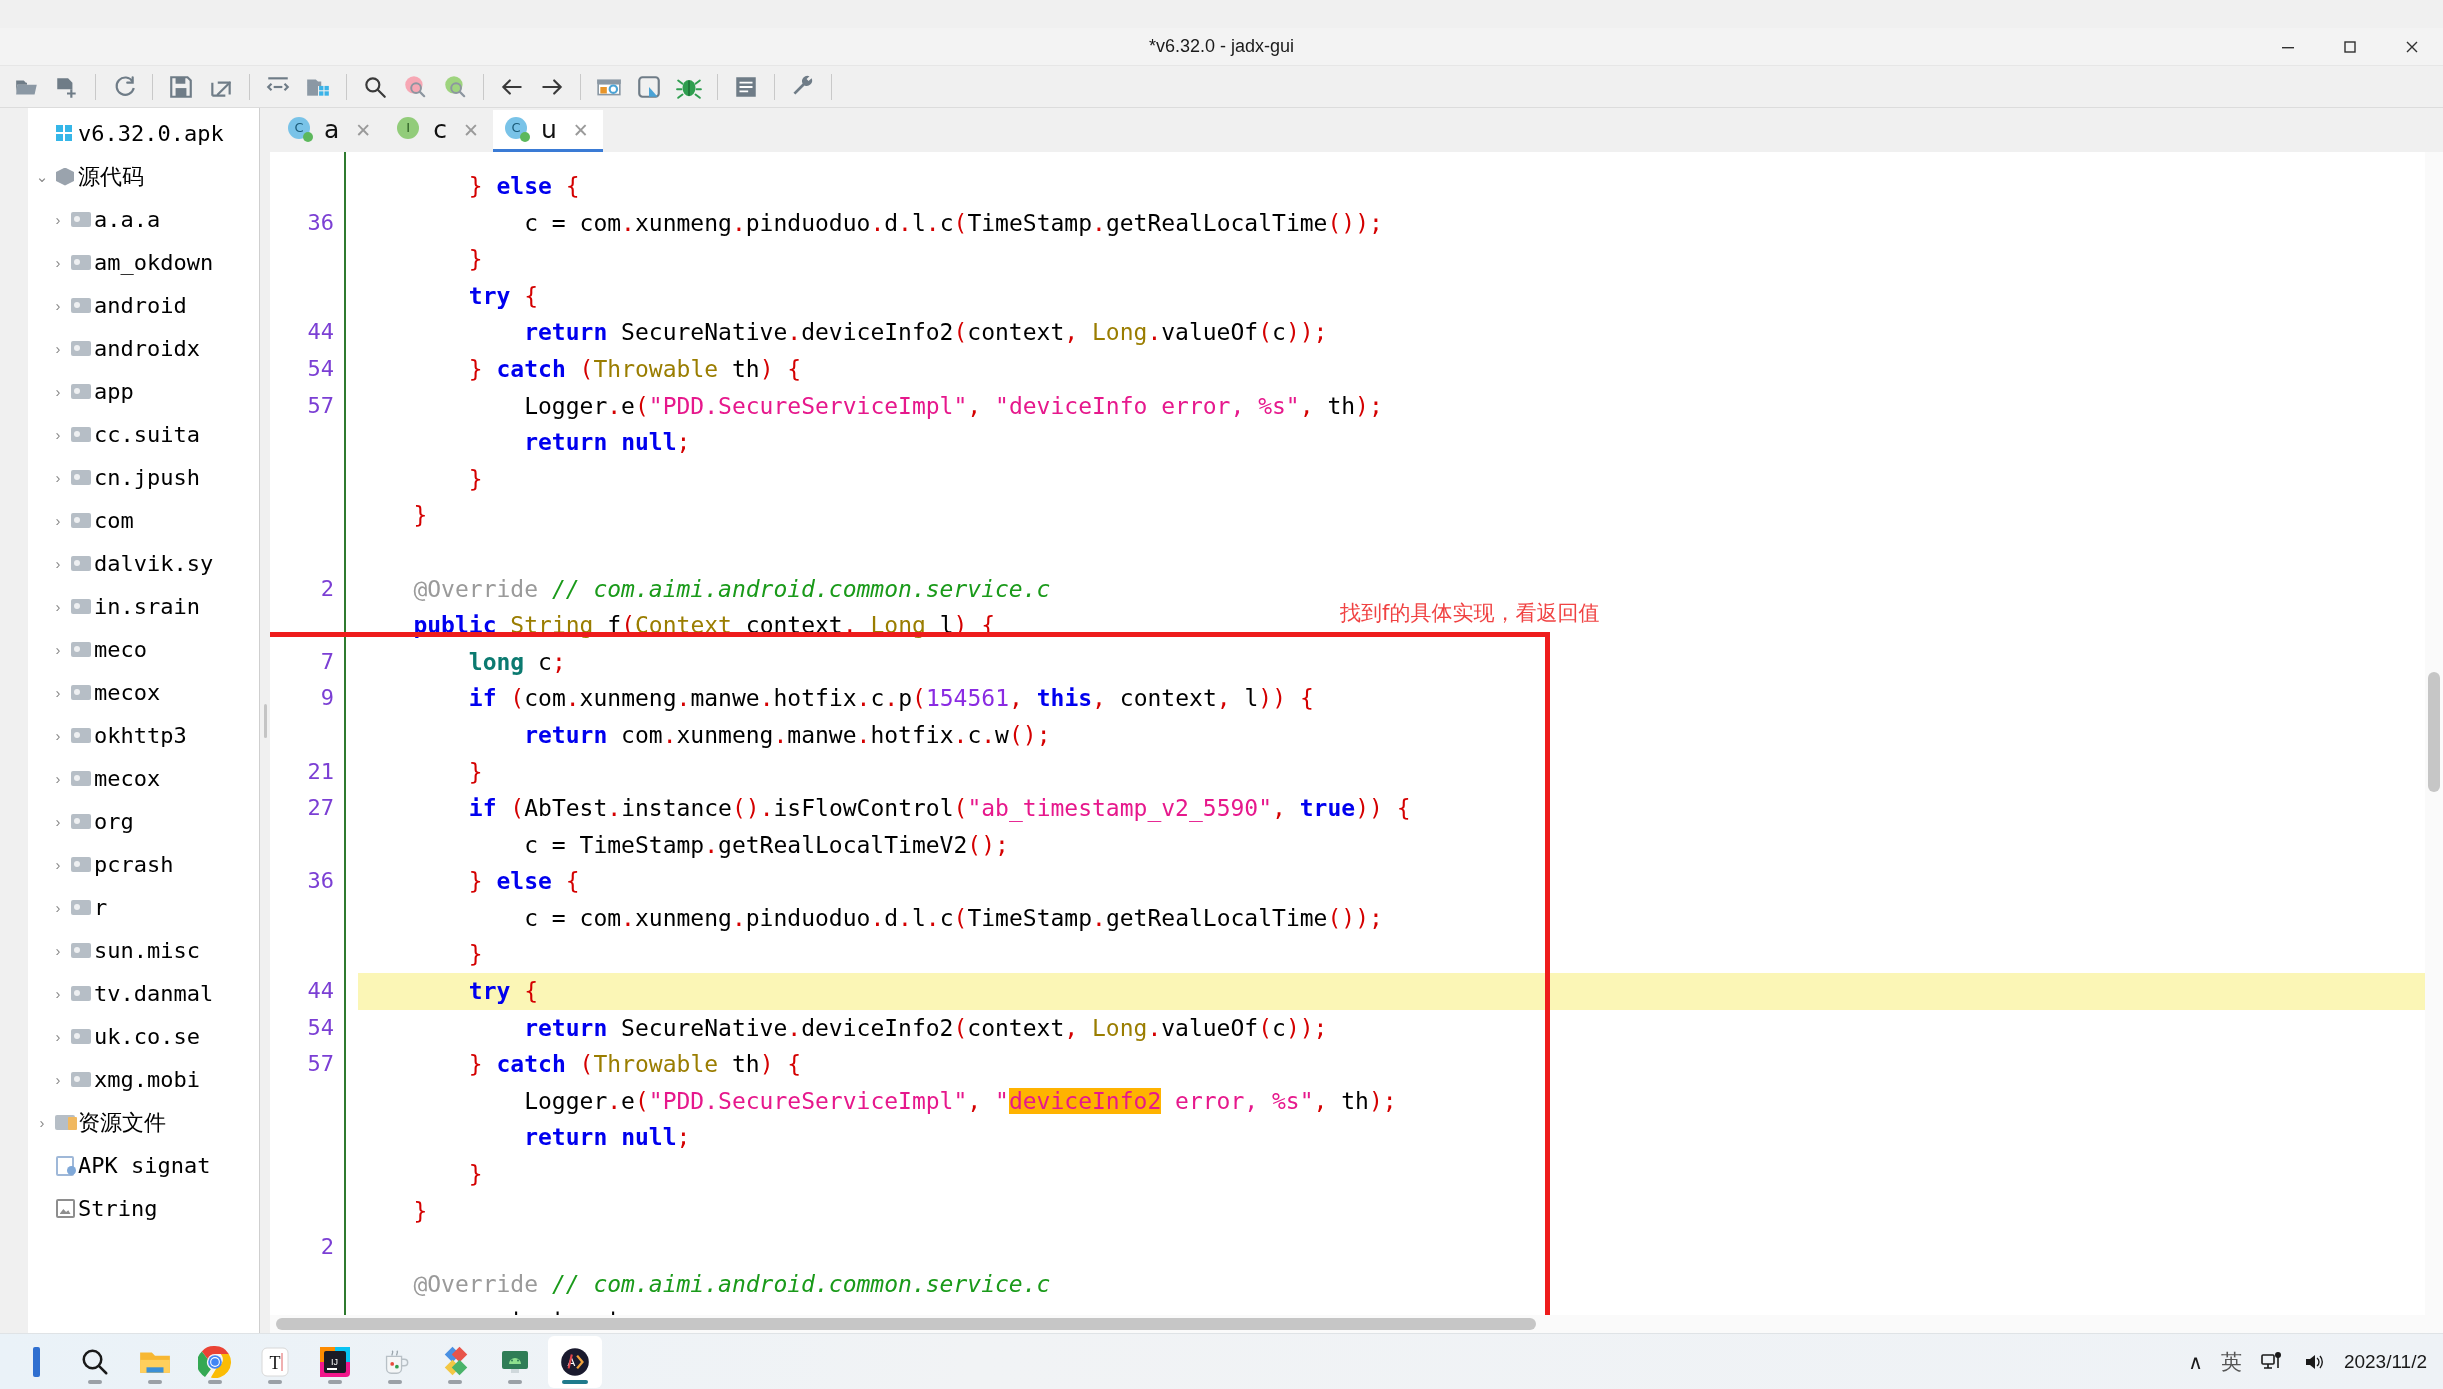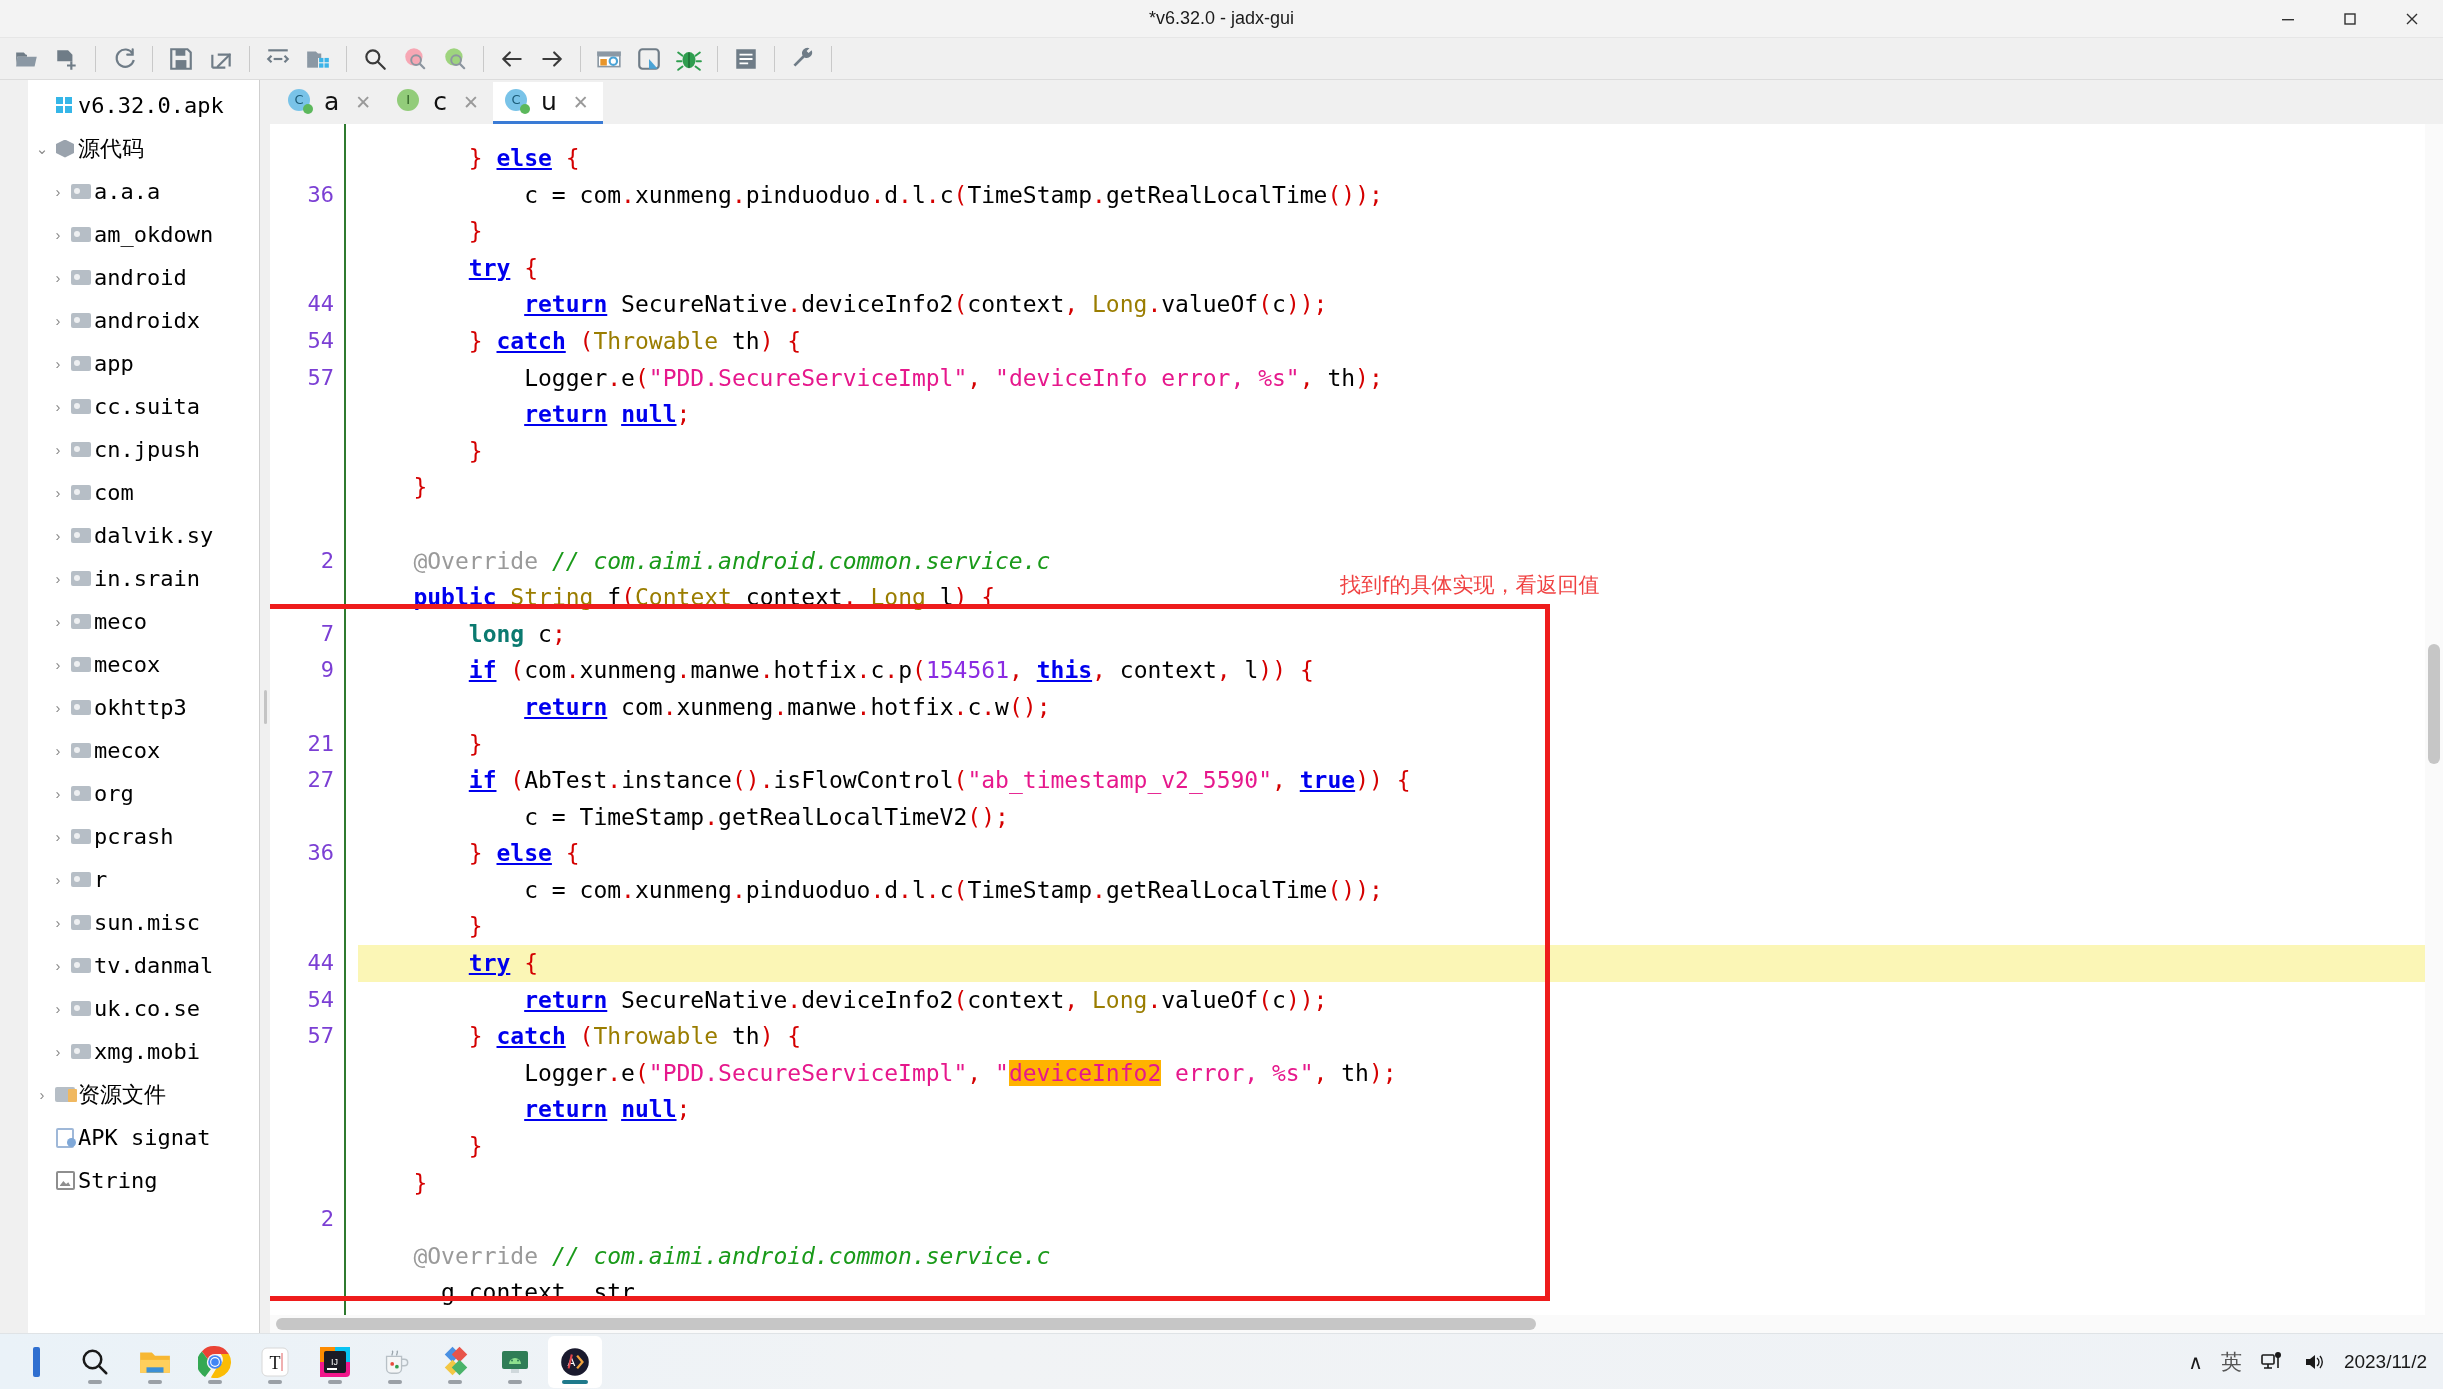--- a/index.html
+++ b/index.html
@@ -17,20 +17,21 @@
     background: #f0f0f0;
   }
 
   
   .titlebar {
     height: 38px; flex: 0 0 38px;
     background: #f3f3f3;
     display: flex; align-items: center;
     position: relative;
     border-bottom: 1px solid #e6e6e6;
+    margin-top: 28px;
   }
   .titlebar .title-text {
     position: absolute; left: 0; right: 0;
     text-align: center;
     font-size: 18px; color: #1a1a1a;
     font-family: "Liberation Sans", sans-serif;
   }
   .win-controls { position: absolute; right: 0; top: 0; display: flex; height: 38px; }
   .win-btn {
     width: 62px; height: 38px;
@@ -208,21 +209,21 @@
     font-family: "DejaVu Sans Mono", monospace;
     font-size: 23px;
     white-space: pre;
     color: #000;
     overflow: hidden;
   }
   .code .line { height: 36.6px; line-height: 36.6px; }
   .code .line.hl { background: #fbf6b6; }
 
   
-  .kw  { color: #0000ee; font-weight: bold; text-decoration: underline; }
+  .kw  { color: #0000ee; font-weight: bold; }
   .kw2 { color: #0b7a70; font-weight: bold; }
   .typ { color: #9a7d00; }
   .str { color: #e6188c; }
   .num { color: #8a2be2; }
   .cmt { color: #1a9a1a; font-style: italic; }
   .ann { color: #9a9a9a; }
   .pun { color: #d40000; }
   .hlm { background: #ffb300; }
 
   

